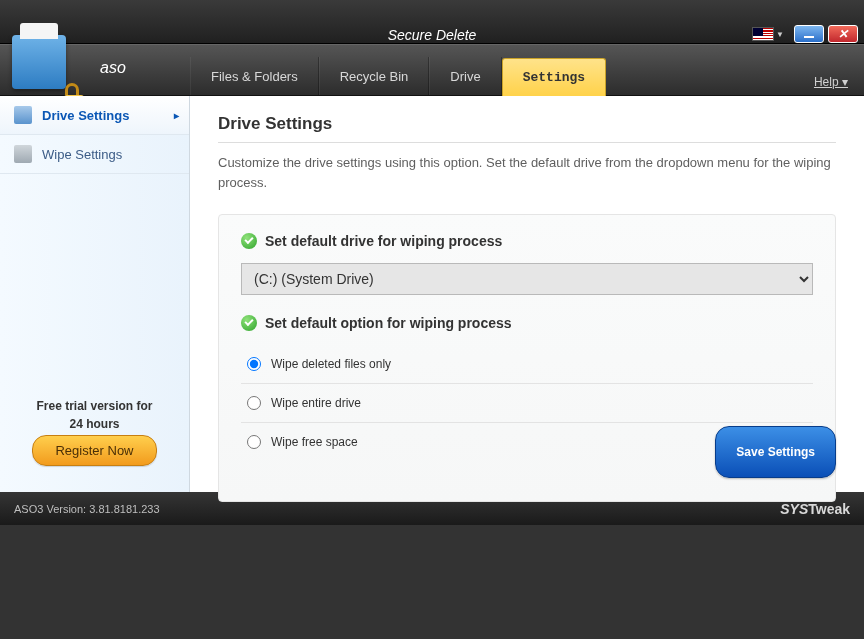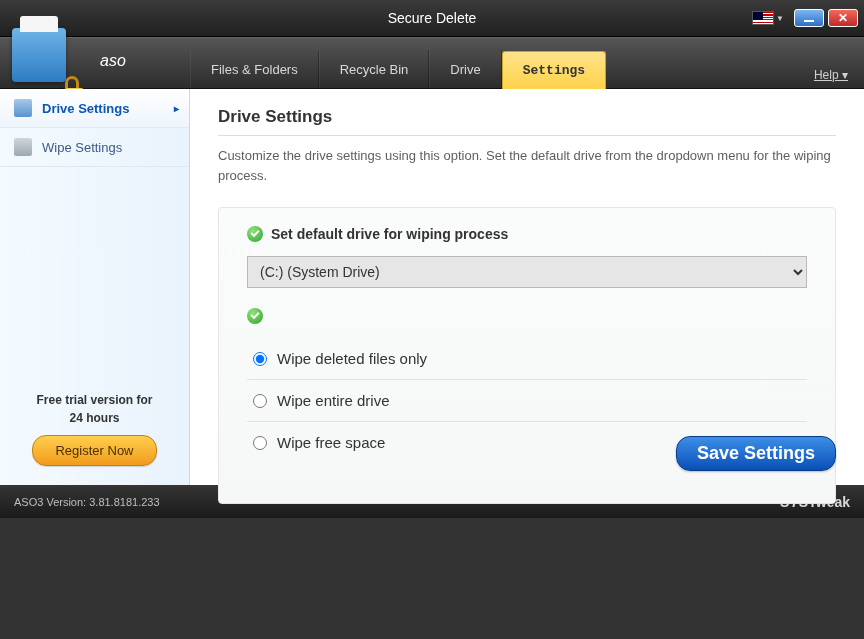--- a/index.html
+++ b/index.html
@@ -1,19 +1,19 @@
 <!DOCTYPE html>
 <html><head>
 <meta charset="utf-8">
 <style>
   * { box-sizing: border-box; margin: 0; padding: 0; font-family: "Segoe UI", Tahoma, sans-serif; }
   body { background: #333; width: 864px; height: 639px; overflow: hidden; }
 
   
-  .titlebar { height: 37px; background: linear-gradient(#3a3a3a,#202020); display:flex; align-items:center; border-bottom:1px solid #000; position:relative; }
+  .titlebar { height: 44px; background: linear-gradient(#3a3a3a,#202020); display:flex; align-items:flex-end; border-bottom:1px solid #000; position:relative;font-style:italic; }
   .titlebar-title { color:#fff; font-size:14px; position:absolute; left:50%; transform:translateX(-50%); }
   .titlebar-right { margin-left:auto; display:flex; align-items:center; gap:4px; padding-right:6px; }
   .flag { width:22px; height:14px; background:linear-gradient(#b00 0 10%,#fff 10% 20%,#b00 20% 30%,#fff 30% 40%,#b00 40% 50%,#fff 50% 60%,#b00 60% 70%,#fff 70% 80%,#b00 80% 90%,#fff 90% 100%); position:relative; border:1px solid #555;}
   .flag::before{content:"";position:absolute;left:0;top:0;width:10px;height:8px;background:#003;}
   .flag-arrow{color:#ccc;font-size:8px;margin-left:2px;margin-right:6px;cursor:pointer;}
   .winbtn{width:30px;height:18px;border:1px solid #fff;border-radius:3px;display:flex;align-items:center;justify-content:center;font-weight:bold;cursor:pointer;}
   .winbtn.min{background:linear-gradient(#7db7f0,#2a6fc9);color:#fff;}
   .winbtn.min span{width:10px;height:2px;background:#fff;position:relative;top:3px;}
   .winbtn.close{background:linear-gradient(#f26a5a,#c1272d);color:#fff;font-size:12px;}
 
@@ -33,37 +33,37 @@
 
   
   .body{display:flex;height:396px;background:#c2410c;}
   .sidebar{width:190px;background:linear-gradient(90deg,#f4faff,#e9f3fc);border-right:1px solid #cfd8e0;display:flex;flex-direction:column;}
   .side-item{display:flex;align-items:center;gap:10px;padding:10px 14px;font-size:13px;color:#3b5b86;cursor:pointer;border-bottom:1px solid #dfe8f0;}
   .side-item.active{background:linear-gradient(#fff,#eef5fc);color:#0b57b5;font-weight:bold;position:relative;}
   .side-item.active::after{content:"▸";position:absolute;right:10px;color:#0b57b5;font-size:10px;}
   .side-icon{width:18px;height:18px;flex:none;}
   .drive-ic{background:linear-gradient(#a7c9ea,#5a93cd);border-radius:2px;}
   .wipe-ic{background:linear-gradient(#d0d6db,#9fa9b2);border-radius:2px;}
-  .sidebar-bottom{margin-top:auto;text-align:center;padding:14px 10px 19px;}
+  .sidebar-bottom{margin-top:auto;text-align:center;padding:14px 10px 26px;}
   .trial{font-size:12px;font-weight:bold;color:#333;line-height:1.5;}
-  .register{margin-top:8px;display:inline-block;padding:7px 22px;background:linear-gradient(#ffcf4d,#f29b1d);border:1px solid #c77f12;border-radius:14px;font-size:13px;color:#4a2f07;font-weight:500;cursor:pointer;box-shadow:0 1px 1px rgba(0,0,0,.15);}
+  .register{margin-top:2px;display:inline-block;padding:7px 22px;background:linear-gradient(#ffcf4d,#f29b1d);border:1px solid #c77f12;border-radius:14px;font-size:13px;color:#4a2f07;font-weight:500;cursor:pointer;box-shadow:0 1px 1px rgba(0,0,0,.15);}
 
   .main{flex:1;padding:18px 28px 18px 28px;position:relative;background:#fff;}
   .page-title{font-size:17px;font-weight:bold;color:#333;padding-bottom:8px;border-bottom:1px solid #ddd;}
   .desc{font-size:13px;color:#5f5f5f;margin-top:10px;line-height:1.5;}
-  .panel{margin-top:22px;border:1px solid #e5e5e5;border-radius:4px;padding:18px 28px 40px;background:linear-gradient(#fafbfb,#f6f7f7);}
+  .panel{margin-top:22px;border:1px solid #e5e5e5;border-radius:4px;padding:18px 22px 40px;background:linear-gradient(#fafbfb,#f6f7f7);}
   .section-head{display:flex;align-items:center;gap:8px;font-size:14px;font-weight:bold;color:#333;margin-bottom:14px;}
   .check-ic{width:16px;height:16px;border-radius:50%;background:radial-gradient(circle at 35% 30%,#8fe27a,#2fa32c);position:relative;flex:none;}
   .check-ic::after{content:"";position:absolute;left:4px;top:4px;width:6px;height:3px;border-left:2px solid #fff;border-bottom:2px solid #fff;transform:rotate(-45deg);}
   .drive-select{width:100%;padding:6px 8px;font-size:14px;background:#e6e6e6;border:1px solid #b9b9b9;color:#333;margin-bottom:20px;cursor:pointer;}
   .radio-row{display:flex;align-items:center;gap:10px;padding:12px 6px;border-bottom:1px solid #e3e3e3;}
   .radio-row:last-child{border-bottom:none;}
   .radio-row input{width:14px;height:14px;cursor:pointer;}
-  .radio-row label{font-size:15px;color:#333;cursor:pointer;}
-  .save-btn{position:absolute;right:28px;bottom:14px;background:linear-gradient(#3c8fe6,#0a4fb7);color:#fff;font-weight:bold;font-size:18px;padding:6px 20px;border:1px solid #073c8a;border-radius:14px;cursor:pointer;box-shadow:0 1px 2px rgba(0,0,0,.25);}
+  .radio-row label{font-size:12px;color:#333;cursor:pointer;}
+  .save-btn{position:absolute;right:28px;bottom:14px;background:linear-gradient(#3c8fe6,#0a4fb7);color:#fff;font-weight:bold;font-size:12px;padding:18px 20px;border:1px solid #073c8a;border-radius:14px;cursor:pointer;box-shadow:0 1px 2px rgba(0,0,0,.25);}
 
   
   .statusbar{height:33px;background:linear-gradient(#353535,#1a1a1a);display:flex;align-items:center;padding:8px 14px;color:#bfbfbf;font-size:11px;}
   .brandlogo{margin-left:auto;color:#d9d9d9;font-size:14px;font-weight:bold;font-style:italic;}
   .brandlogo b{font-style:normal;margin-top:21px;}
 </style>
 </head>
 <body>
 
 <div class="titlebar">
@@ -126,20 +126,21 @@
       <div class="section-head">
         <div class="check-ic"></div>
         <span>Set default drive for wiping process</span>
       </div>
       <select class="drive-select">
         <option>(C:)  (System Drive)</option>
       </select>
 
       <div class="section-head">
         <div class="check-ic"></div>
+        <span>Set default option for wiping process</span>
       </div>
 
       <div class="radio-row">
         <input type="radio" name="wipe" checked="" style="">
         <label>Wipe deleted files only</label>
       </div>
       <div class="radio-row">
         <input type="radio" name="wipe" style="">
         <label>Wipe entire drive</label>
       </div>

